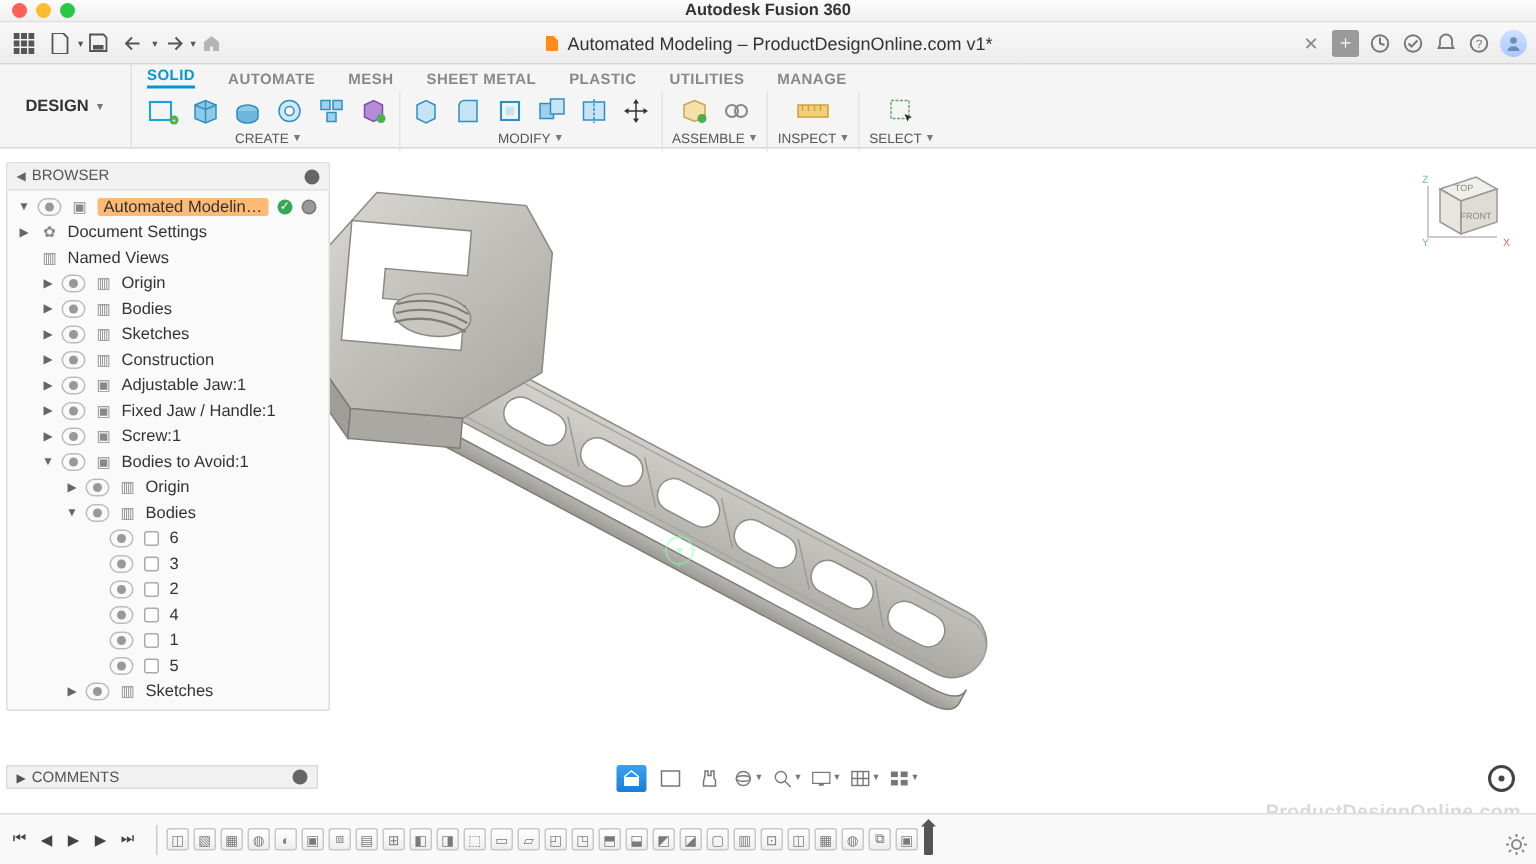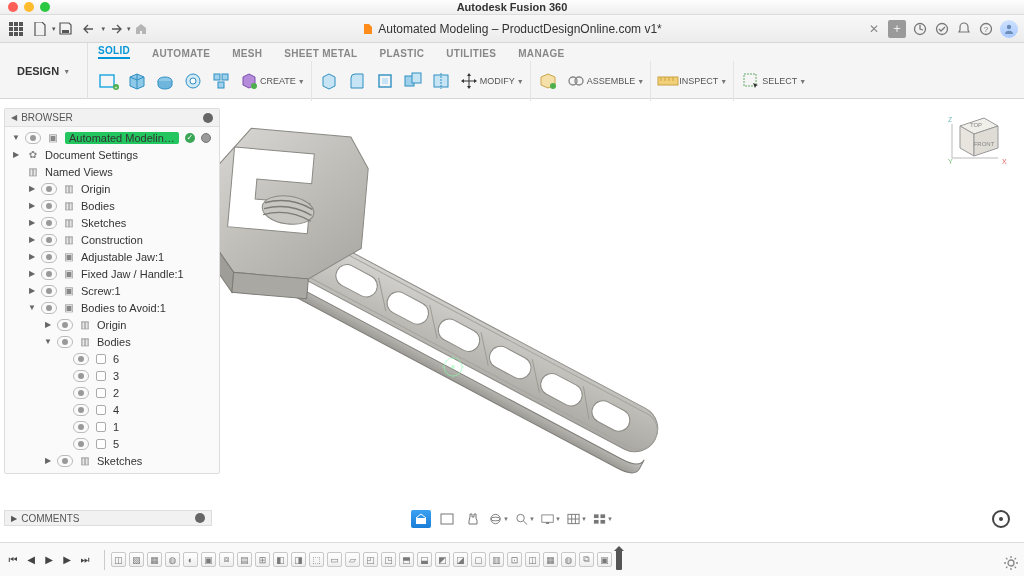--- a/index.html
+++ b/index.html
@@ -28,40 +28,40 @@
 
   
   .ribbon{height:56px;background:#f5f5f5;border-bottom:1px solid #d7d7d7;display:flex;align-items:flex-start;}
   .design-drop{width:88px;height:56px;display:flex;align-items:center;justify-content:center;gap:4px;font-size:11px;font-weight:600;color:#333;border-right:1px solid #e0e0e0;}
   .tabs-wrap{flex:1;display:flex;flex-direction:column;}
   .tabs{height:16px;display:flex;align-items:flex-end;gap:22px;padding:2px 10px 0;}
   .tab{font-size:10px;font-weight:600;color:#888;letter-spacing:.3px;cursor:pointer;}
   .tab.active{color:var(--tab-blue);}
   .tab.active::after{content:"";display:block;height:2px;background:var(--tab-blue);margin-top:1px;}
   .groups{height:40px;display:flex;align-items:flex-start;padding:2px 4px 0;}
-  .group{display:flex;flex-direction:row;align-items:center;padding:0 6px;height:40px;border-right:1px solid #e4e4e4;}
+  .group{display:flex;flex-direction:column;align-items:center;padding:0 6px;height:40px;border-right:1px solid #e4e4e4;}
   .group:last-child{border-right:none;}
   .group-icons{display:flex;align-items:center;gap:6px;height:26px;}
   .gicon{width:22px;height:22px;display:flex;align-items:center;justify-content:center;color:#5a5a5a;}
   .group-label{font-size:9px;color:#555;display:flex;align-items:center;gap:2px;}
   .caret{font-size:7px;color:#777;}
 
   
   .browser{position:absolute;left:4px;top:108px;width:216px;background:#fafafa;border:1px solid #ddd;border-radius:2px;max-height:380px;overflow:hidden;}
   .browser-hd{height:18px;display:flex;align-items:center;padding:0 6px;border-bottom:1px solid #e0e0e0;background:#f1f1f1;font-size:10px;color:#555;}
   .browser-hd .arrow{font-size:8px;margin-right:4px;color:#666;}
   .browser-hd .dot{margin-left:auto;width:10px;height:10px;border-radius:50%;background:#666;}
   .tree{padding:2px 0 4px;font-size:11px;}
   .node{display:flex;align-items:center;height:17px;padding-left:6px;gap:4px;}
   .node .tw{width:10px;font-size:8px;color:#666;display:flex;justify-content:center;}
   .node .eye{width:16px;height:12px;border:1px solid #bbb;border-radius:6px;position:relative;}
   .node .eye::after{content:"";position:absolute;inset:2px 4px;border-radius:50%;background:#999;}
   .node .ico{width:16px;height:12px;display:flex;align-items:center;justify-content:center;color:#888;font-size:10px;}
   .node .lbl{color:#333;}
-  .node.sel .lbl{background:#22c55e;padding:0 4px;border-radius:2px;}
+  .node.sel .lbl{background:#fdba74;padding:0 4px;border-radius:2px;}
   .badge{width:10px;height:10px;border-radius:50%;display:inline-flex;align-items:center;justify-content:center;font-size:8px;color:#fff;margin-left:2px;}
   .bdg-g{background:#3aa757;} .bdg-o{background:#999;border:1px solid #777;}
   .cube{width:10px;height:10px;border:1px solid #aaa;border-radius:2px;background:#fff;}
 
   
   .canvas{position:absolute;left:0;top:102px;right:0;bottom:34px;background:#fff;}
   .viewcube{position:absolute;right:16px;top:4px;}
   .orbit{position:absolute;left:440px;top:252px;color:#9aa;opacity:.5;}
 
   
@@ -633,20 +633,21 @@
             <rect x="8" y="1" width="5" height="4" fill="#777"></rect>
             <rect x="1" y="7" width="5" height="4" fill="#777"></rect>
             <rect x="8" y="7" width="5" height="4" fill="#777"></rect>
           </svg>
           <span style="font-size:6px;margin-left:1px;color:#777;">▼</span>
         </div>
       </div>
   </div>
   <div class="rec-bubble"></div>
 
+  <div class="watermark">ProductDesignOnline.com</div>
 
   <div class="timeline">
     <div class="tl-play" id="tlplay">
         <div class="tl-btn">⏮</div>
         <div class="tl-btn">◀</div>
         <div class="tl-btn">▶</div>
         <div class="tl-btn">▶</div>
         <div class="tl-btn">⏭</div>
       </div>
     <div style="width:1px;height:20px;background:#ccc;margin:0 4px;"></div>

